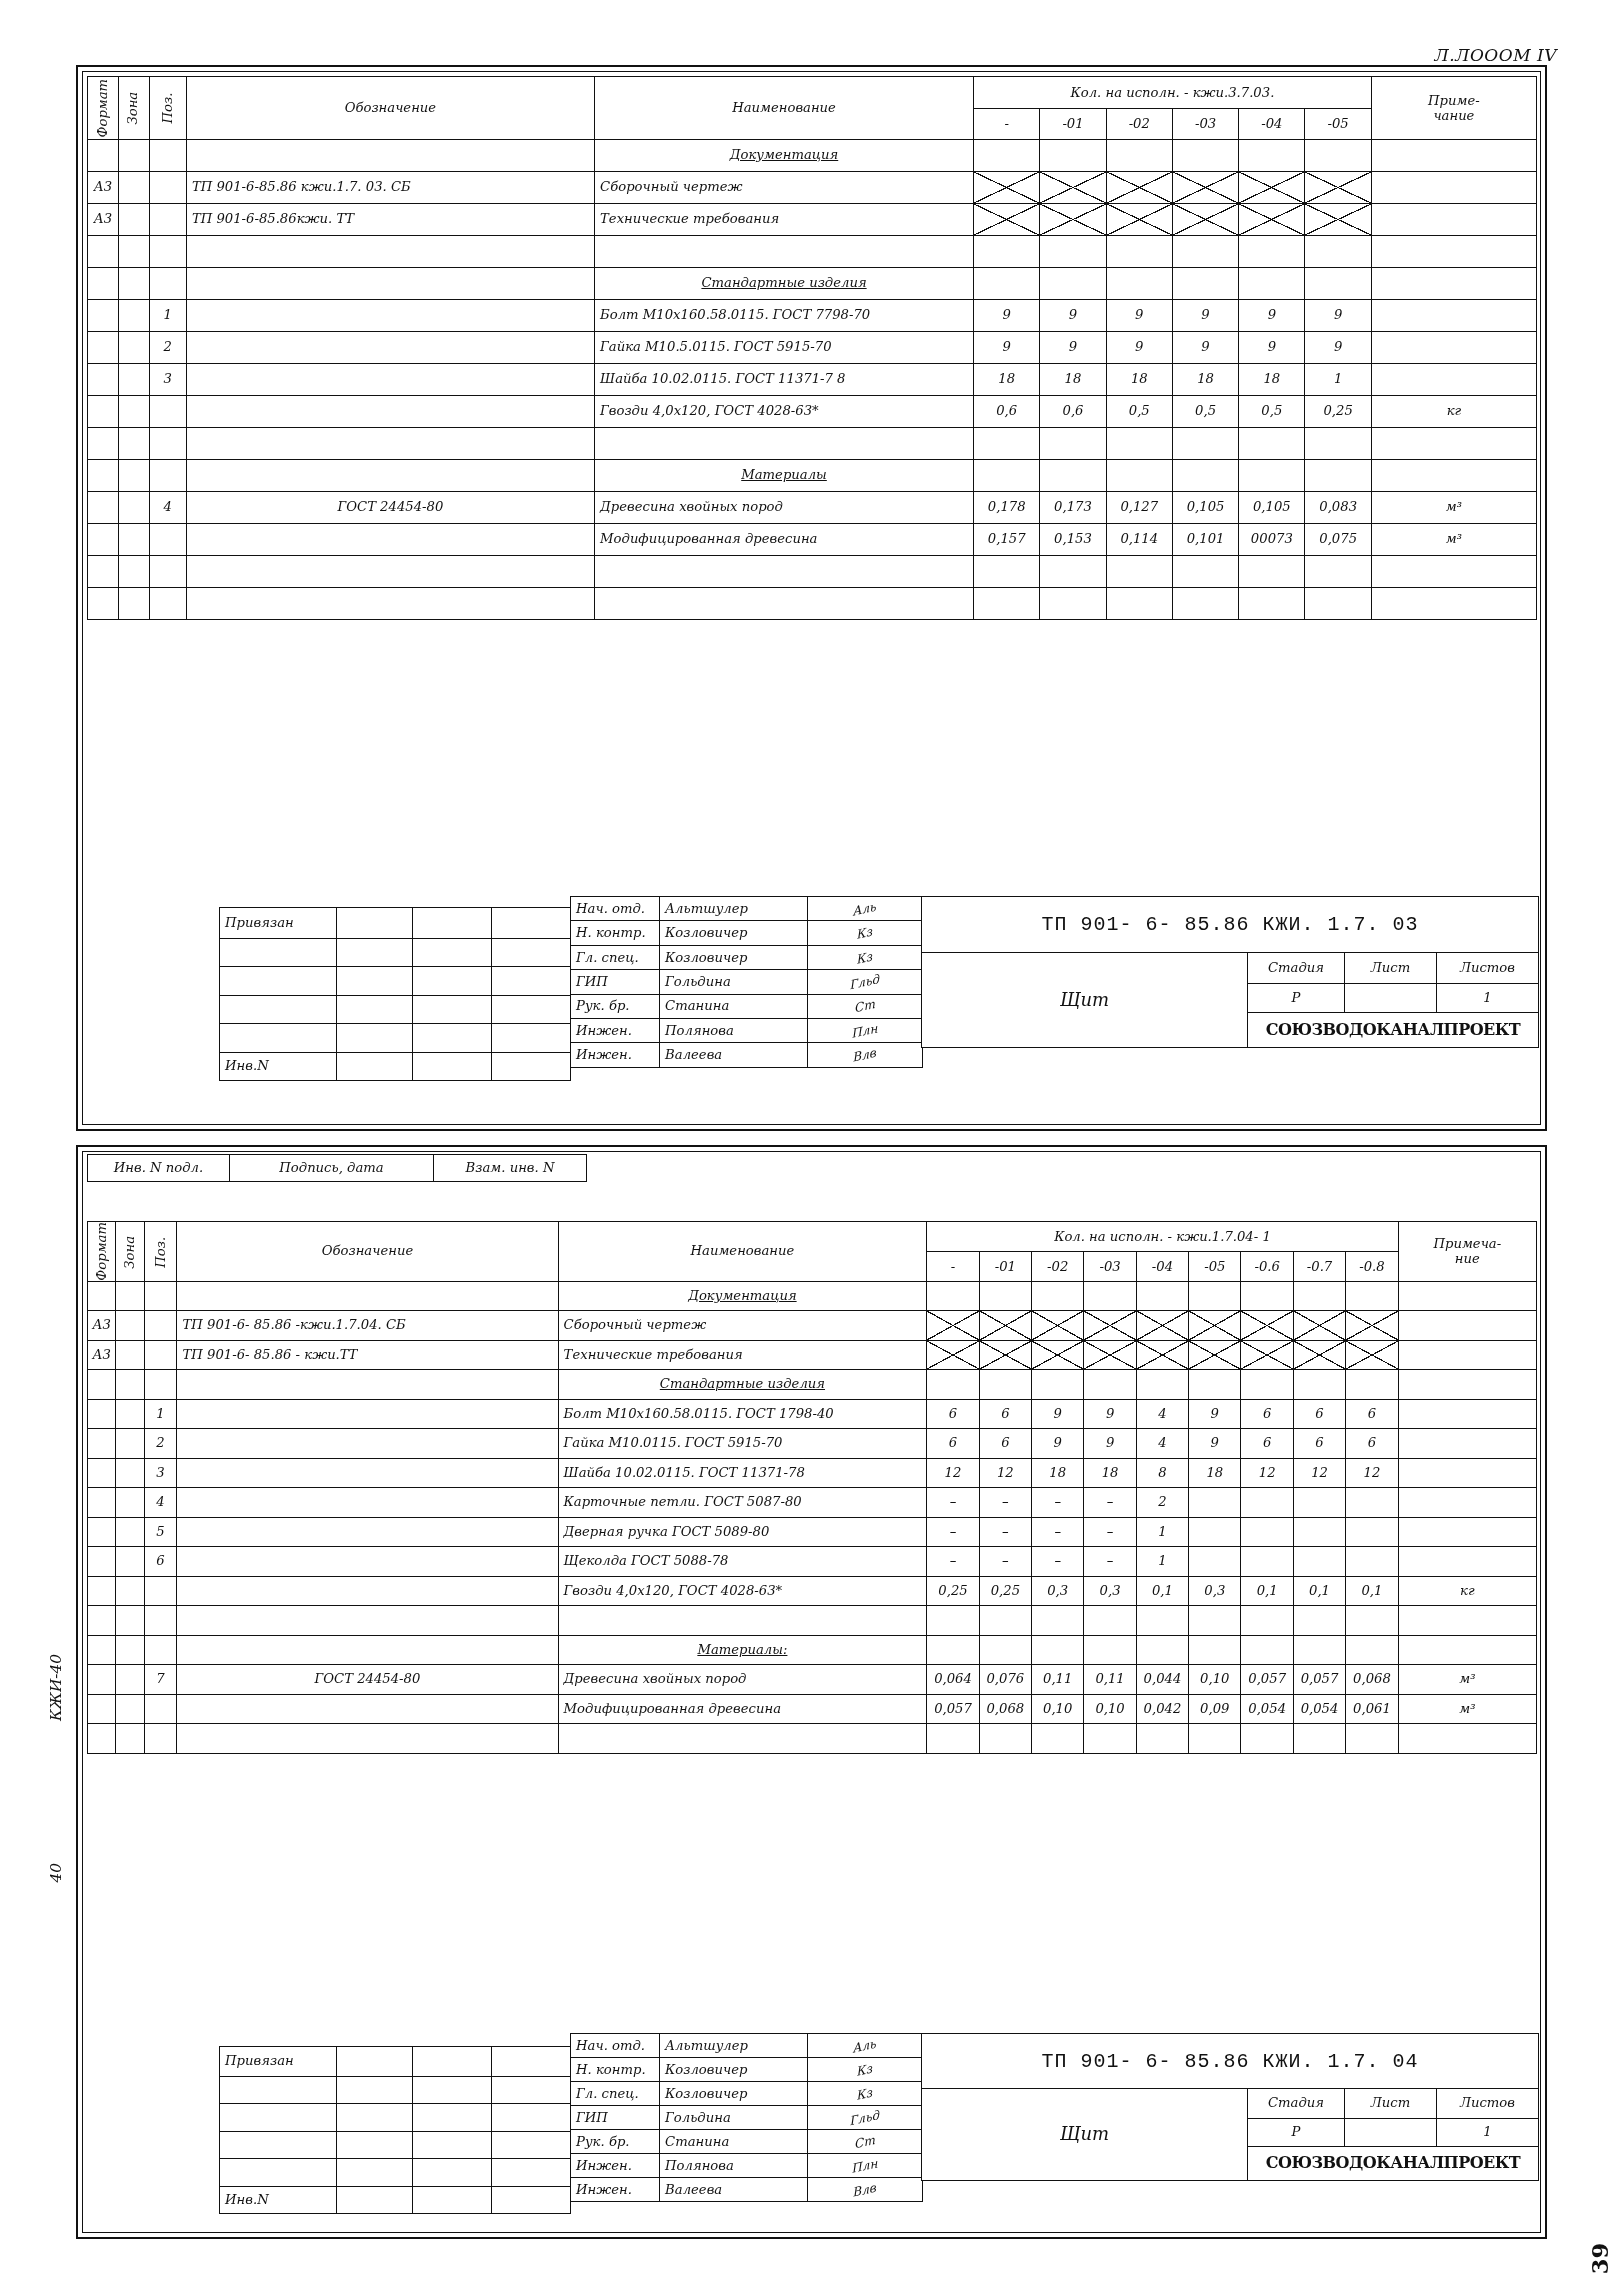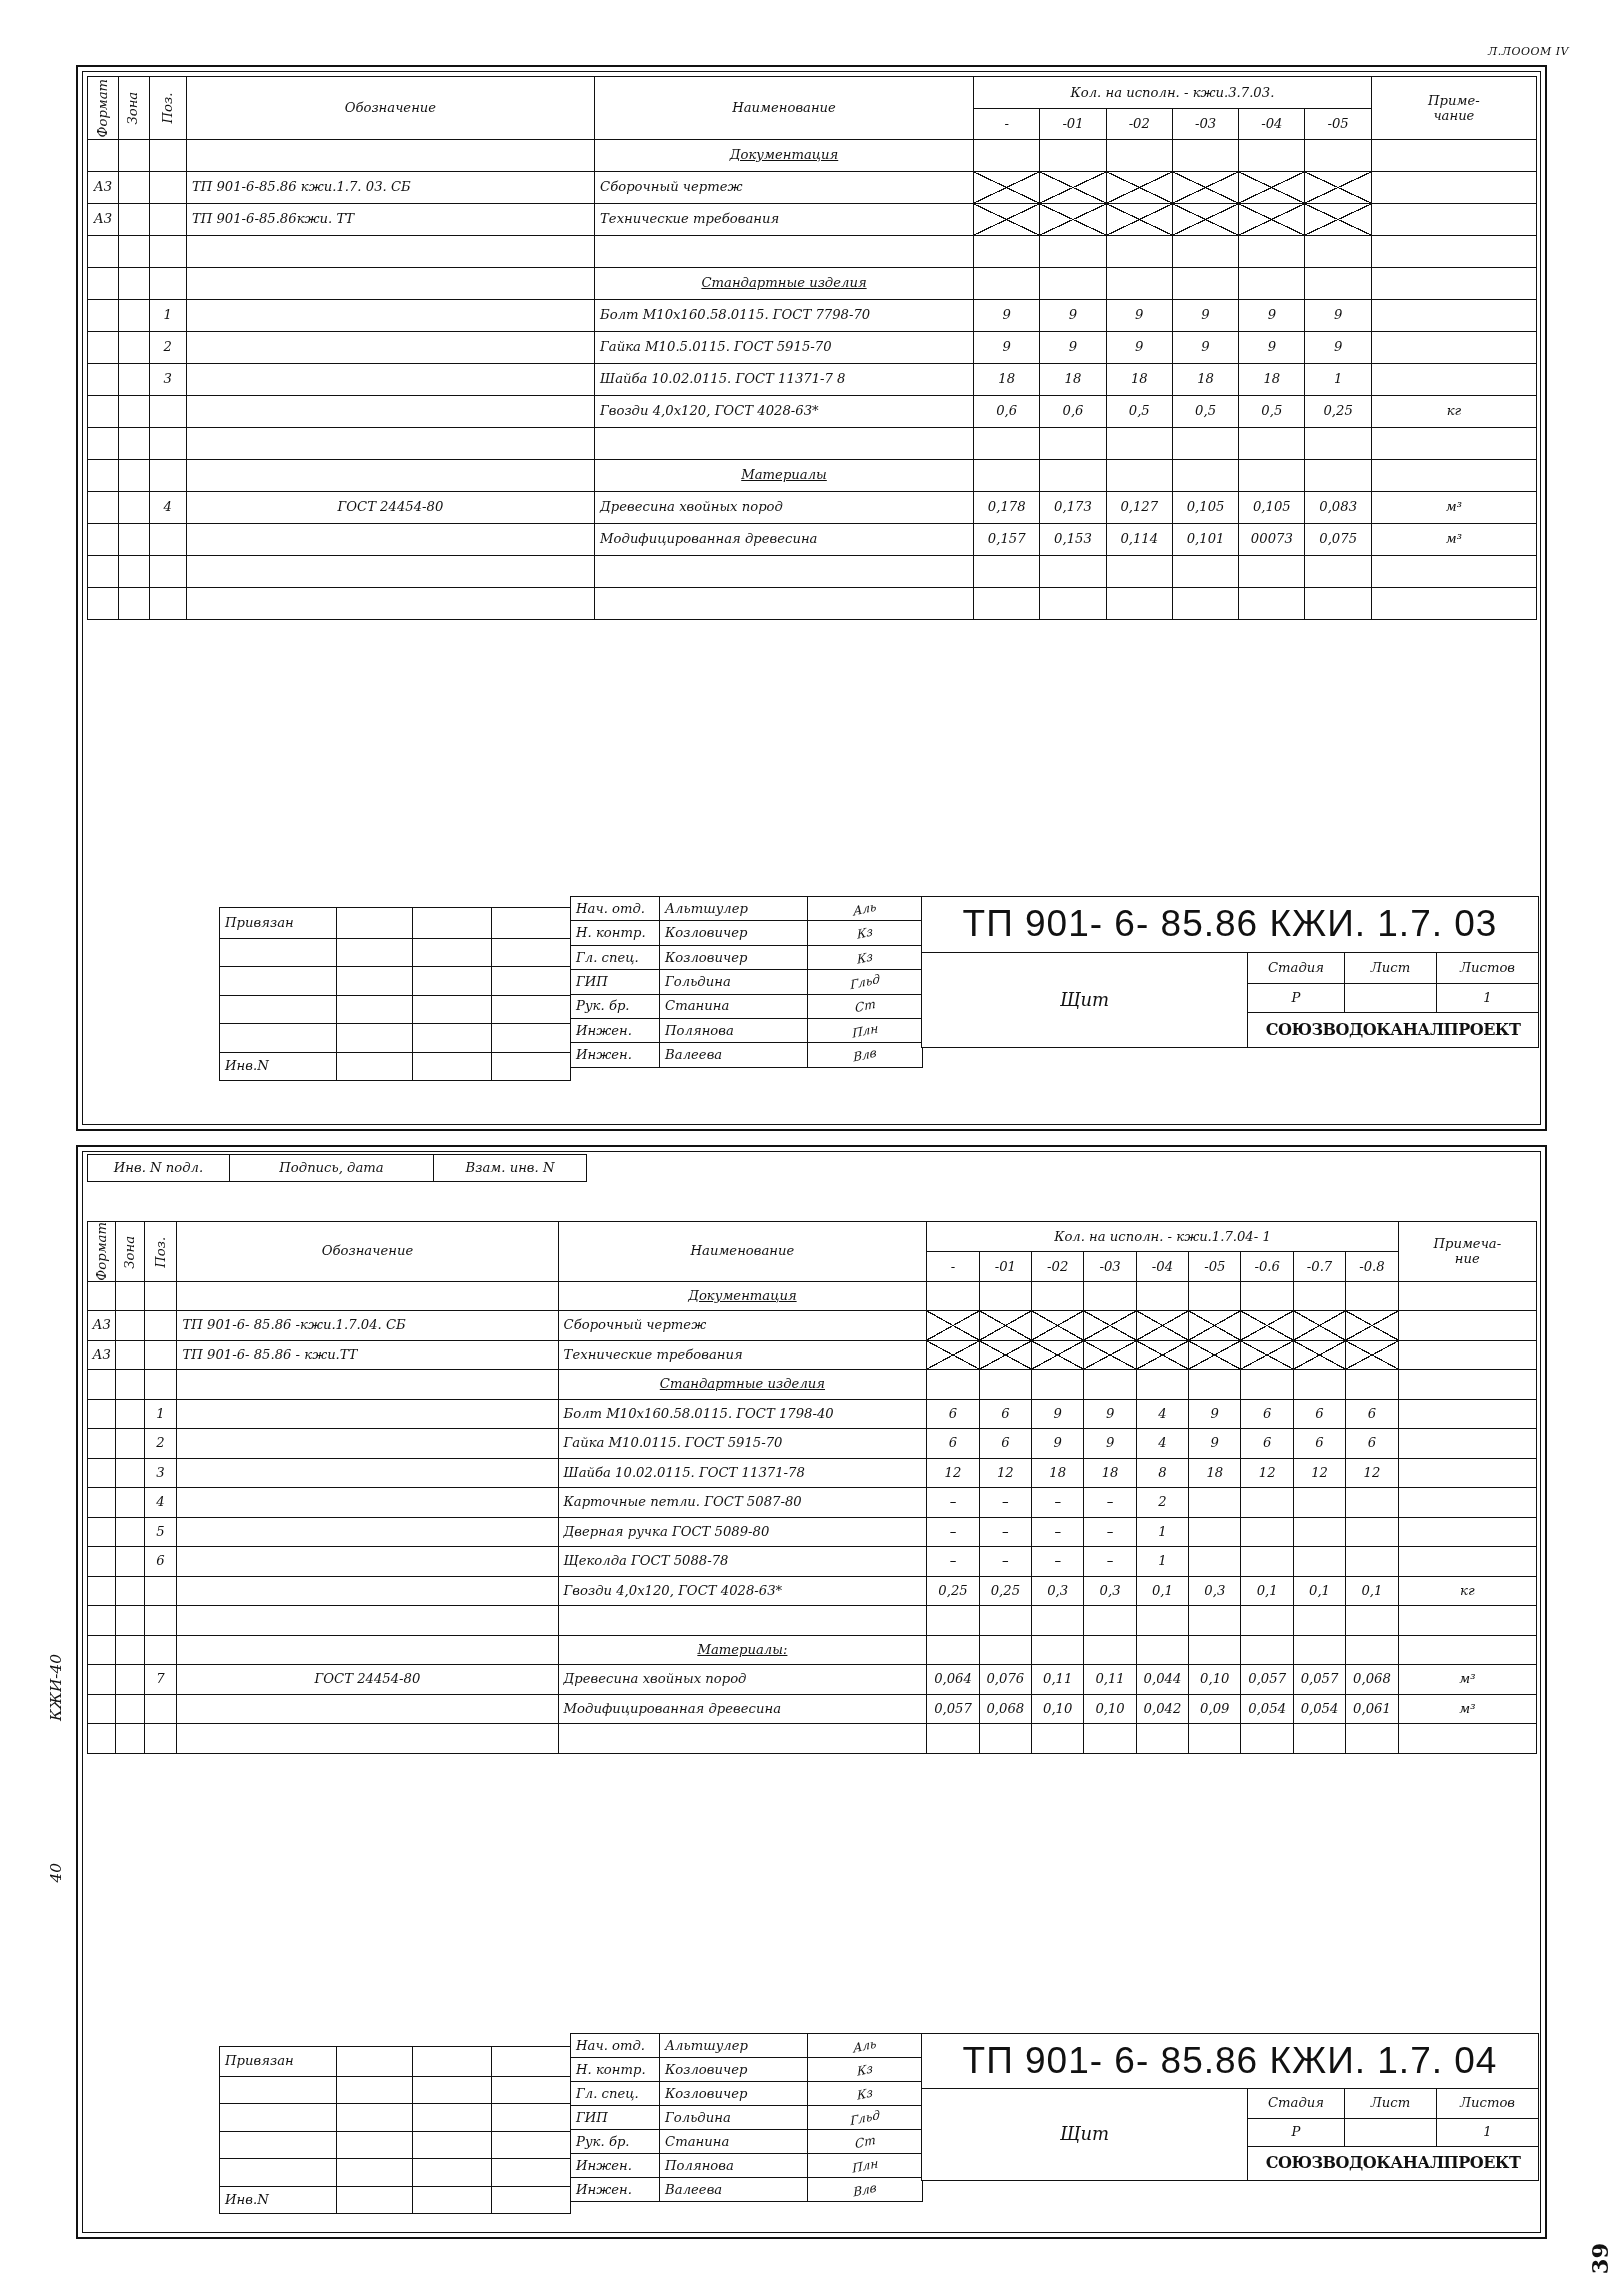--- a/index.html
+++ b/index.html
@@ -62,32 +62,32 @@
   .xcell:before,.xcell:after{
     content:"";position:absolute;left:0;top:0;width:100%;height:100%;
     background:linear-gradient(to top right,transparent calc(50% - 0.6px),#111 calc(50% - 0.6px),#111 calc(50% + 0.6px),transparent calc(50% + 0.6px));
   }
   .xcell:after{
     background:linear-gradient(to bottom right,transparent calc(50% - 0.6px),#111 calc(50% - 0.6px),#111 calc(50% + 0.6px),transparent calc(50% + 0.6px));
   }
 
   
   .stamp td{font-size:12.7px;}
-  .stamp .code{font-size:37px;letter-spacing:1px;font-style:normal;font-family:Liberation Sans, sans-serif;}
+  .stamp .code{font-size:20px;letter-spacing:1px;font-style:normal;font-family:Liberation Mono, monospace;}
   .stamp .nameb{font-size:18px;}
   .stamp .org{font-size:16px;font-style:normal;font-weight:bold;letter-spacing:-0.5px;}
 
   .sig{
     display:inline-block;transform:rotate(-12deg) skewX(-10deg);
     font-family:"DejaVu Serif",serif;font-style:italic;font-size:12.2px;
   }
 
   .topnote{
-    position:absolute;right:54px;top:45px;font-family:"DejaVu Serif",serif;
-    font-style:italic;font-size:11px;letter-spacing:0.5px;
+    position:absolute;right:66px;top:45px;font-family:"DejaVu Serif",serif;
+    font-style:italic;font-size:17px;letter-spacing:0.5px;
   }
   .leftvert{
     position:absolute;
     writing-mode:vertical-rl;transform:rotate(180deg);
     font-family:"DejaVu Serif",serif;font-style:italic;font-size:15.3px;
   }
   .pagenum{
     position:absolute;right:10.2px;bottom:10.2px;
     writing-mode:vertical-rl;transform:rotate(180deg);
     font-family:"DejaVu Serif",serif;font-size:22.4px;font-weight:bold;

